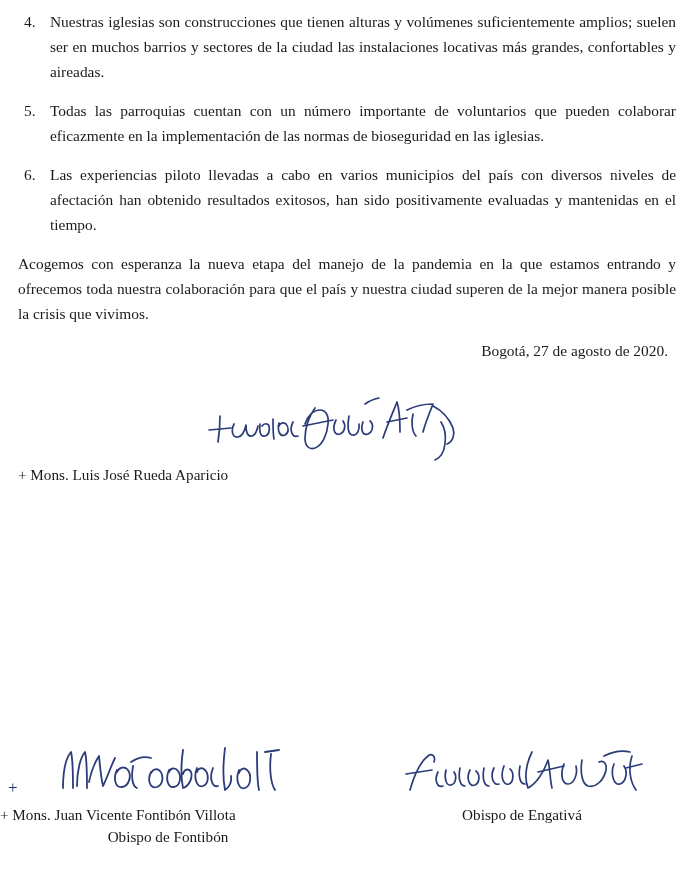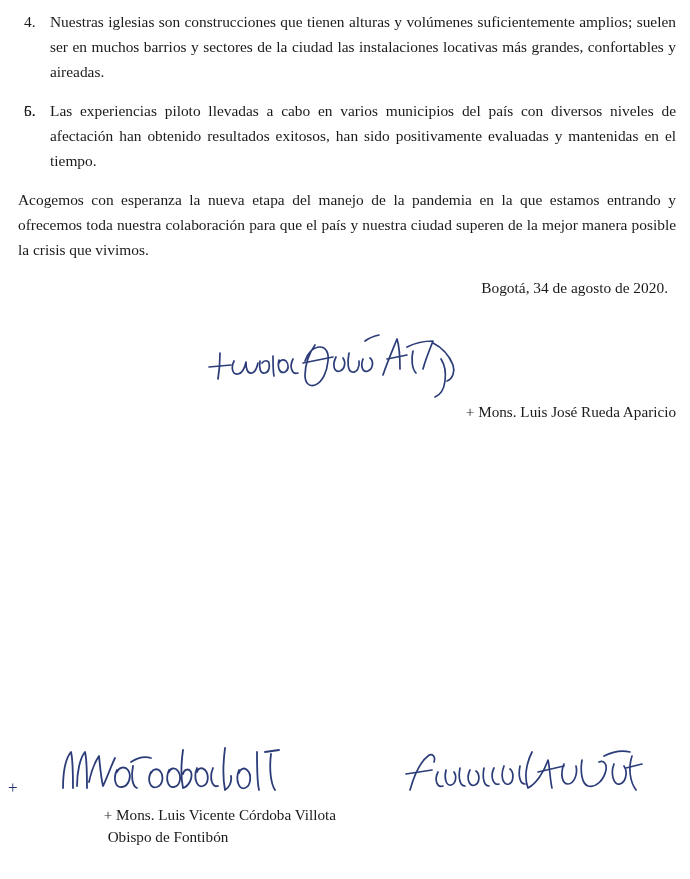--- a/index.html
+++ b/index.html
@@ -68,21 +68,21 @@
   }
   
   .sig-block-main {
     margin-top: 26px;
     text-align: center;
     position: relative;
   }
   .sig-name {
     font-size: 15.2px;
     line-height: 1.45;
-    text-align: right;
+    text-align: left;
     margin: 0;
   }
   .sig-role {
     font-size: 15.2px;
     line-height: 1.45;
     text-align: center;
     margin: 0;
   }
   .signature-svg {
     display: block;
@@ -125,30 +125,31 @@
 <div class="page">
   <div class="content">
 
     <ol class="numbered">
       <li>
         <span class="num">4.</span>
         <span>Nuestras iglesias son construcciones que tienen alturas y volúmenes suficientemente amplios; suelen ser en muchos barrios y sectores de la ciudad las instalaciones locativas más grandes, confortables y aireadas.</span>
       </li>
       <li>
         <span class="num">5.</span>
+        <span>Todas las parroquias cuentan con un número importante de voluntarios que pueden colaborar eficazmente en la implementación de las normas de bioseguridad en las iglesias.</span>
       </li>
       <li>
         <span class="num">6.</span>
         <span>Las experiencias piloto llevadas a cabo en varios municipios del país con diversos niveles de afectación han obtenido resultados exitosos, han sido positivamente evaluadas y mantenidas en el tiempo.</span>
       </li>
     </ol>
 
     <p class="para first-para">Acogemos con esperanza la nueva etapa del manejo de la pandemia en la que estamos entrando y ofrecemos toda nuestra colaboración para que el país y nuestra ciudad superen de la mejor manera posible la crisis que vivimos.</p>
 
-    <p class="place-date">Bogotá, 34 de agosto de 2020.</p>
+    <p class="place-date">Bogotá, 27 de agosto de 2020.</p>
 
     <div class="sig-block-main">
       <svg class="signature-svg" width="300" height="78" viewBox="0 0 300 78">
         <g class="ink" stroke-width="1.7">
           <path d="M12 44 L34 42"></path>
           <path d="M23 30 C23 42, 22 50, 21 56"></path>
           <path d="M37 38 C34 44, 35 52, 41 51 C46 50, 48 44, 49 39 C49 45, 50 51, 55 50 C59 49, 60 44, 61 40"></path>
           <path d="M63 38 C62 45, 63 51, 68 50 C72 49, 73 44, 72 40 C71 37, 67 37, 65 40"></path>
           <path d="M76 33 C76 42, 76 49, 77 53"></path>
           <path d="M82 37 C80 45, 83 51, 88 49 C92 47, 92 41, 89 38 C86 36, 83 37, 82 40"></path>
@@ -191,21 +192,21 @@
             <path d="M164 26 C160 36, 164 46, 170 44 C176 42, 176 32, 172 28 C169 25, 165 26, 164 30"></path>
             <path d="M180 26 C176 36, 179 46, 185 44"></path>
             <path d="M192 6 C190 22, 190 38, 192 48 C196 46, 199 40, 198 34"></path>
             <path d="M206 28 C202 38, 206 48, 212 46 C218 44, 219 32, 214 28 C211 25, 207 27, 206 31"></path>
             <path d="M224 10 C224 26, 224 40, 226 48"></path>
             <path d="M238 12 C236 28, 238 42, 242 48"></path>
             <path d="M232 10 L246 8"></path>
           </g>
         </svg>
       </div>
-      <p class="sig-name">+ Mons. Luis Vicente Córdoba Villota</p>
+      <p class="sig-name">+ Mons. Juan Vicente Fontibón Villota</p>
       <p class="sig-role">Obispo de Fontibón</p>
     </div>
 
     <div class="sig-col">
       <div class="sig-img-wrap">
         <svg class="signature-svg" width="260" height="62" viewBox="0 0 260 62">
           <g class="ink" stroke-width="1.7">
             <path d="M18 48 C22 34, 28 20, 36 14 C40 11, 44 14, 42 20"></path>
             <path d="M14 32 L40 28"></path>
             <path d="M46 30 C42 38, 45 46, 51 44"></path>
@@ -220,16 +221,17 @@
             <path d="M146 30 L172 24"></path>
             <path d="M172 22 C168 32, 170 42, 176 42 C182 42, 186 32, 184 24"></path>
             <path d="M190 18 C188 30, 190 42, 196 44 C204 46, 212 38, 214 28 C215 22, 212 18, 207 20"></path>
             <path d="M212 14 C220 10, 230 8, 238 10"></path>
             <path d="M222 22 C218 32, 222 44, 228 42 C234 40, 236 30, 232 24"></path>
             <path d="M240 14 C236 26, 238 40, 244 48"></path>
             <path d="M234 26 L250 22"></path>
           </g>
         </svg>
       </div>
+      <p class="sig-role">Obispo de Engativá</p>
     </div>
 
   </div>
 </div>
 
 </body></html>

